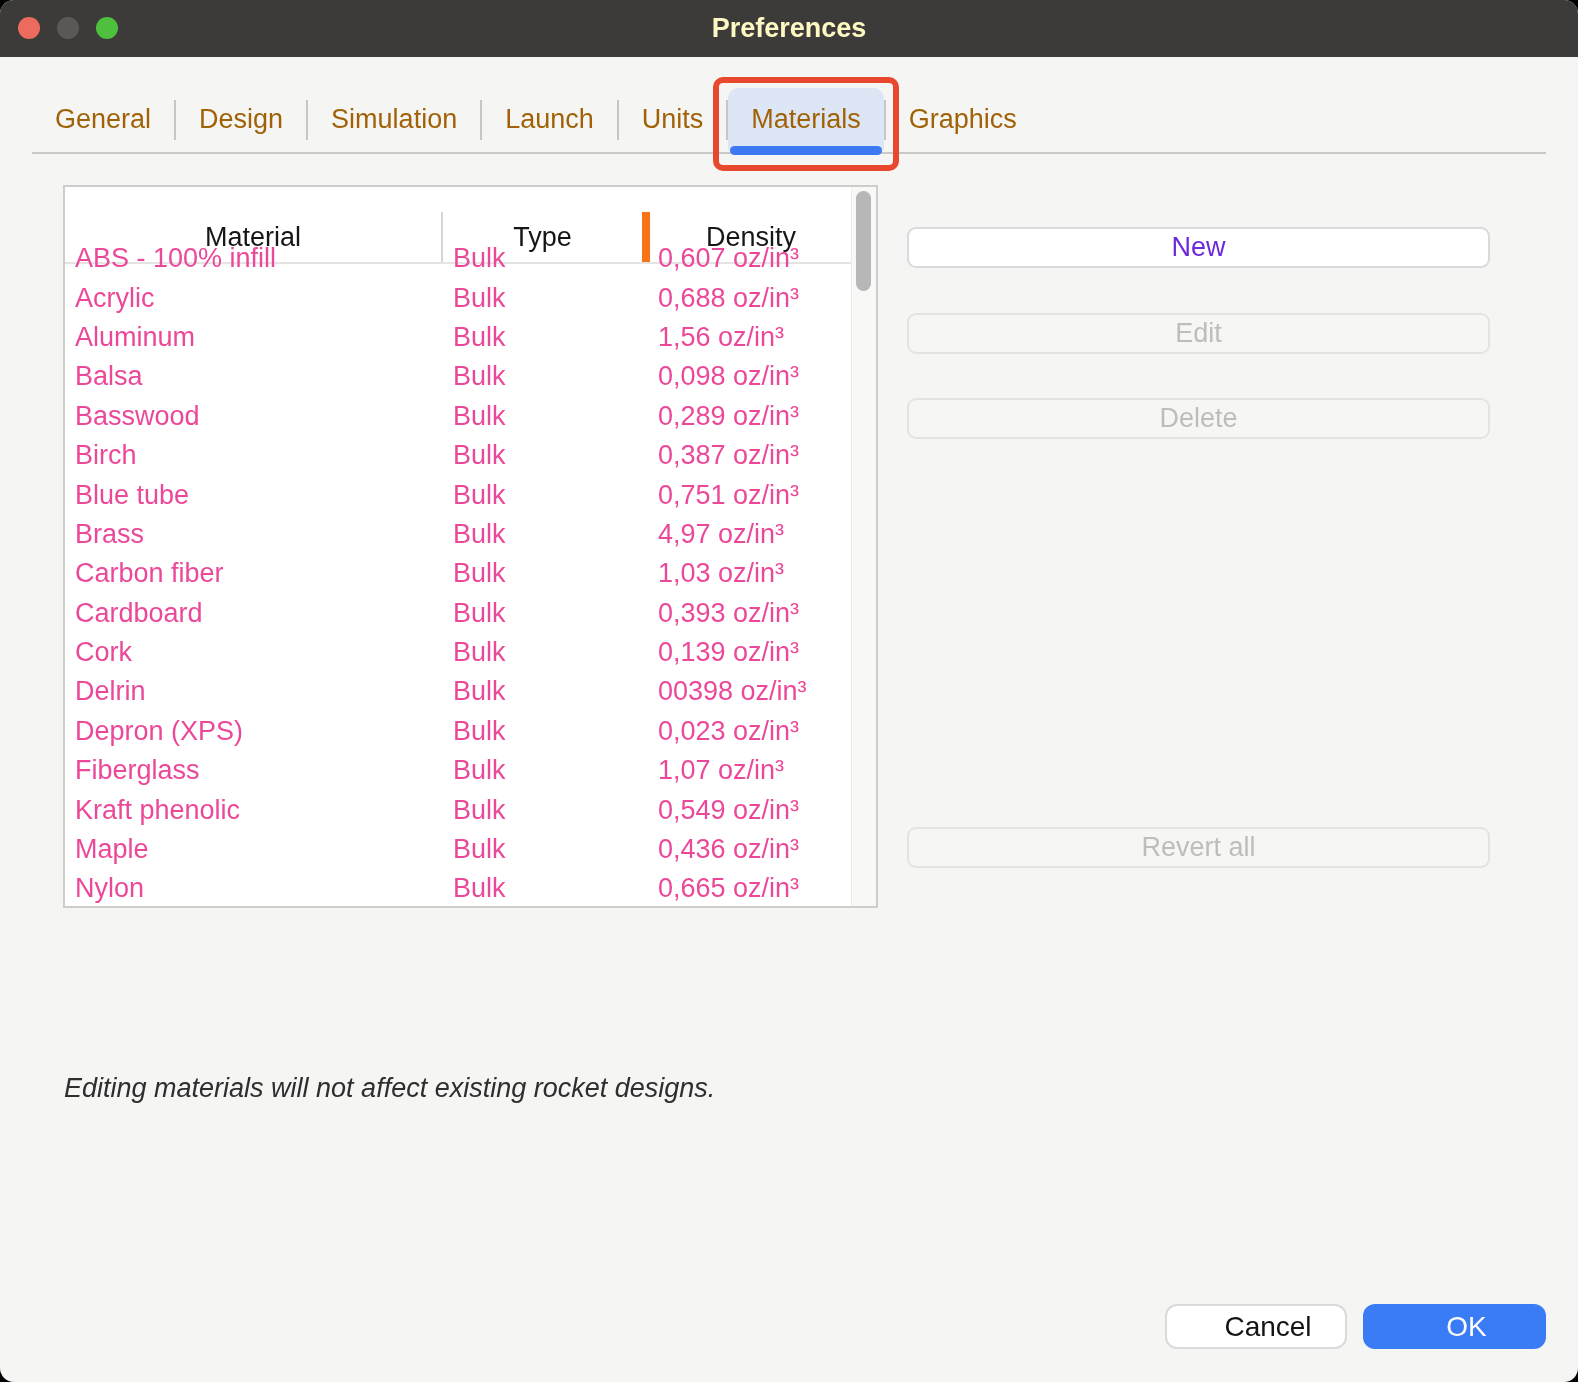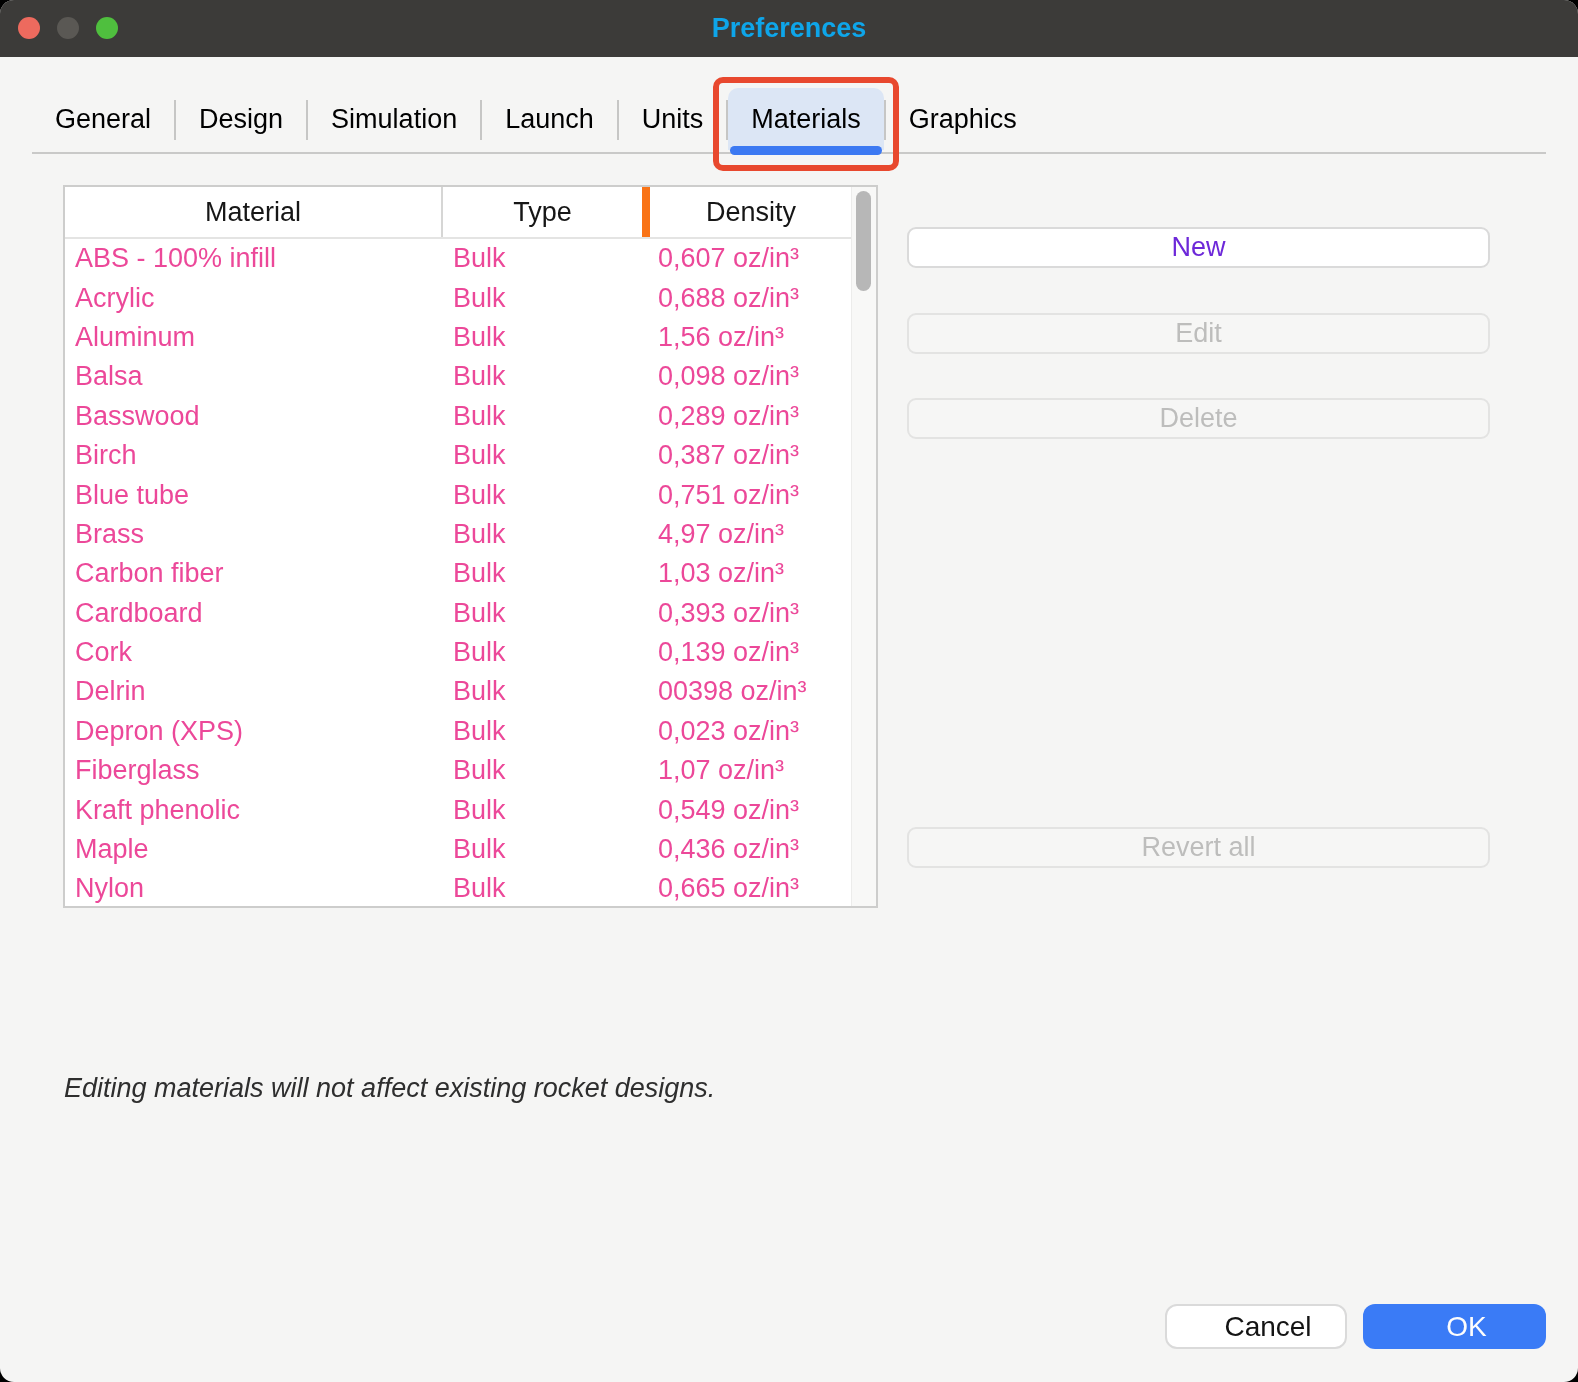--- a/index.html
+++ b/index.html
@@ -7,37 +7,37 @@
   .window{position:relative;width:1578px;height:1382px;background:#f5f5f4;border-radius:14px;overflow:hidden;}
 
   
   .titlebar{position:absolute;top:0;left:0;right:0;height:57px;background:#3c3b39;}
   .traffic{position:absolute;left:18px;top:17px;display:flex;gap:17px;}
   .light{width:22px;height:22px;border-radius:50%;}
   .light.close{background:#ed6a5e;}
   .light.min{background:#5a5854;}
   .light.zoomb{background:#4fbf3e;}
   .win-title{position:absolute;left:0;right:0;top:0;height:57px;line-height:57px;text-align:center;
-    font-size:27px;font-weight:bold;color:#0ea5e9;}
+    font-size:27px;font-weight:bold;color:#fef9c3;}
 
   
   .tabbar{position:absolute;top:88px;left:32px;right:32px;height:64px;border-bottom:2px solid #c9c9c8;
     display:flex;align-items:stretch;}
   .tab{position:relative;display:flex;align-items:center;justify-content:flex-end;height:62px;
-    padding:0 23px;font-size:27px;color:#000000;cursor:default;white-space:nowrap;}
+    padding:0 23px;font-size:27px;color:#a16207;cursor:default;white-space:nowrap;}
   .tab-sep{width:2px;height:40px;background:#c6c6c5;align-self:center;}
   .tab.selected{background:#dce6f5;border-radius:10px 10px 0 0;}
   .tab-underline{position:absolute;left:2px;right:2px;bottom:-5px;height:9px;border-radius:5px;background:#3c79f2;}
   .annotation{position:absolute;left:-15px;right:-15px;top:-11px;bottom:-21px;
     border:6px solid #e8482e;border-radius:10px;pointer-events:none;z-index:5;}
 
   
   .mtable{position:absolute;left:63px;top:185px;width:815px;height:723px;background:#fff;
     border:2px solid #cdcdcc;box-sizing:border-box;overflow:hidden;}
-  .thead{display:flex;height:50px;border-bottom:2px solid #e4e4e3;}
+  .thead{display:flex;height:50px;border-bottom:2px solid #e4e4e3;margin-top:25px;}
   .th{display:flex;align-items:center;justify-content:center;font-size:27px;color:#161616;box-sizing:border-box;}
   .th.c0{width:378px;border-right:2px solid #d6d6d5;}
   .th.c1{width:207px;border-right:8px solid #f97316;}
   .th.c2{width:202px;}
   .tbody{position:absolute;top:52px;left:0;right:24px;bottom:0;}
   .trow{display:flex;height:39.4px;align-items:center;font-size:27px;color:#ec4899;}
   .tcell{box-sizing:border-box;white-space:nowrap;overflow:hidden;}
   .tcell.c0{width:378px;padding-left:10px;}
   .tcell.c1{width:207px;padding-left:10px;}
   .tcell.c2{width:202px;padding-left:8px;}

